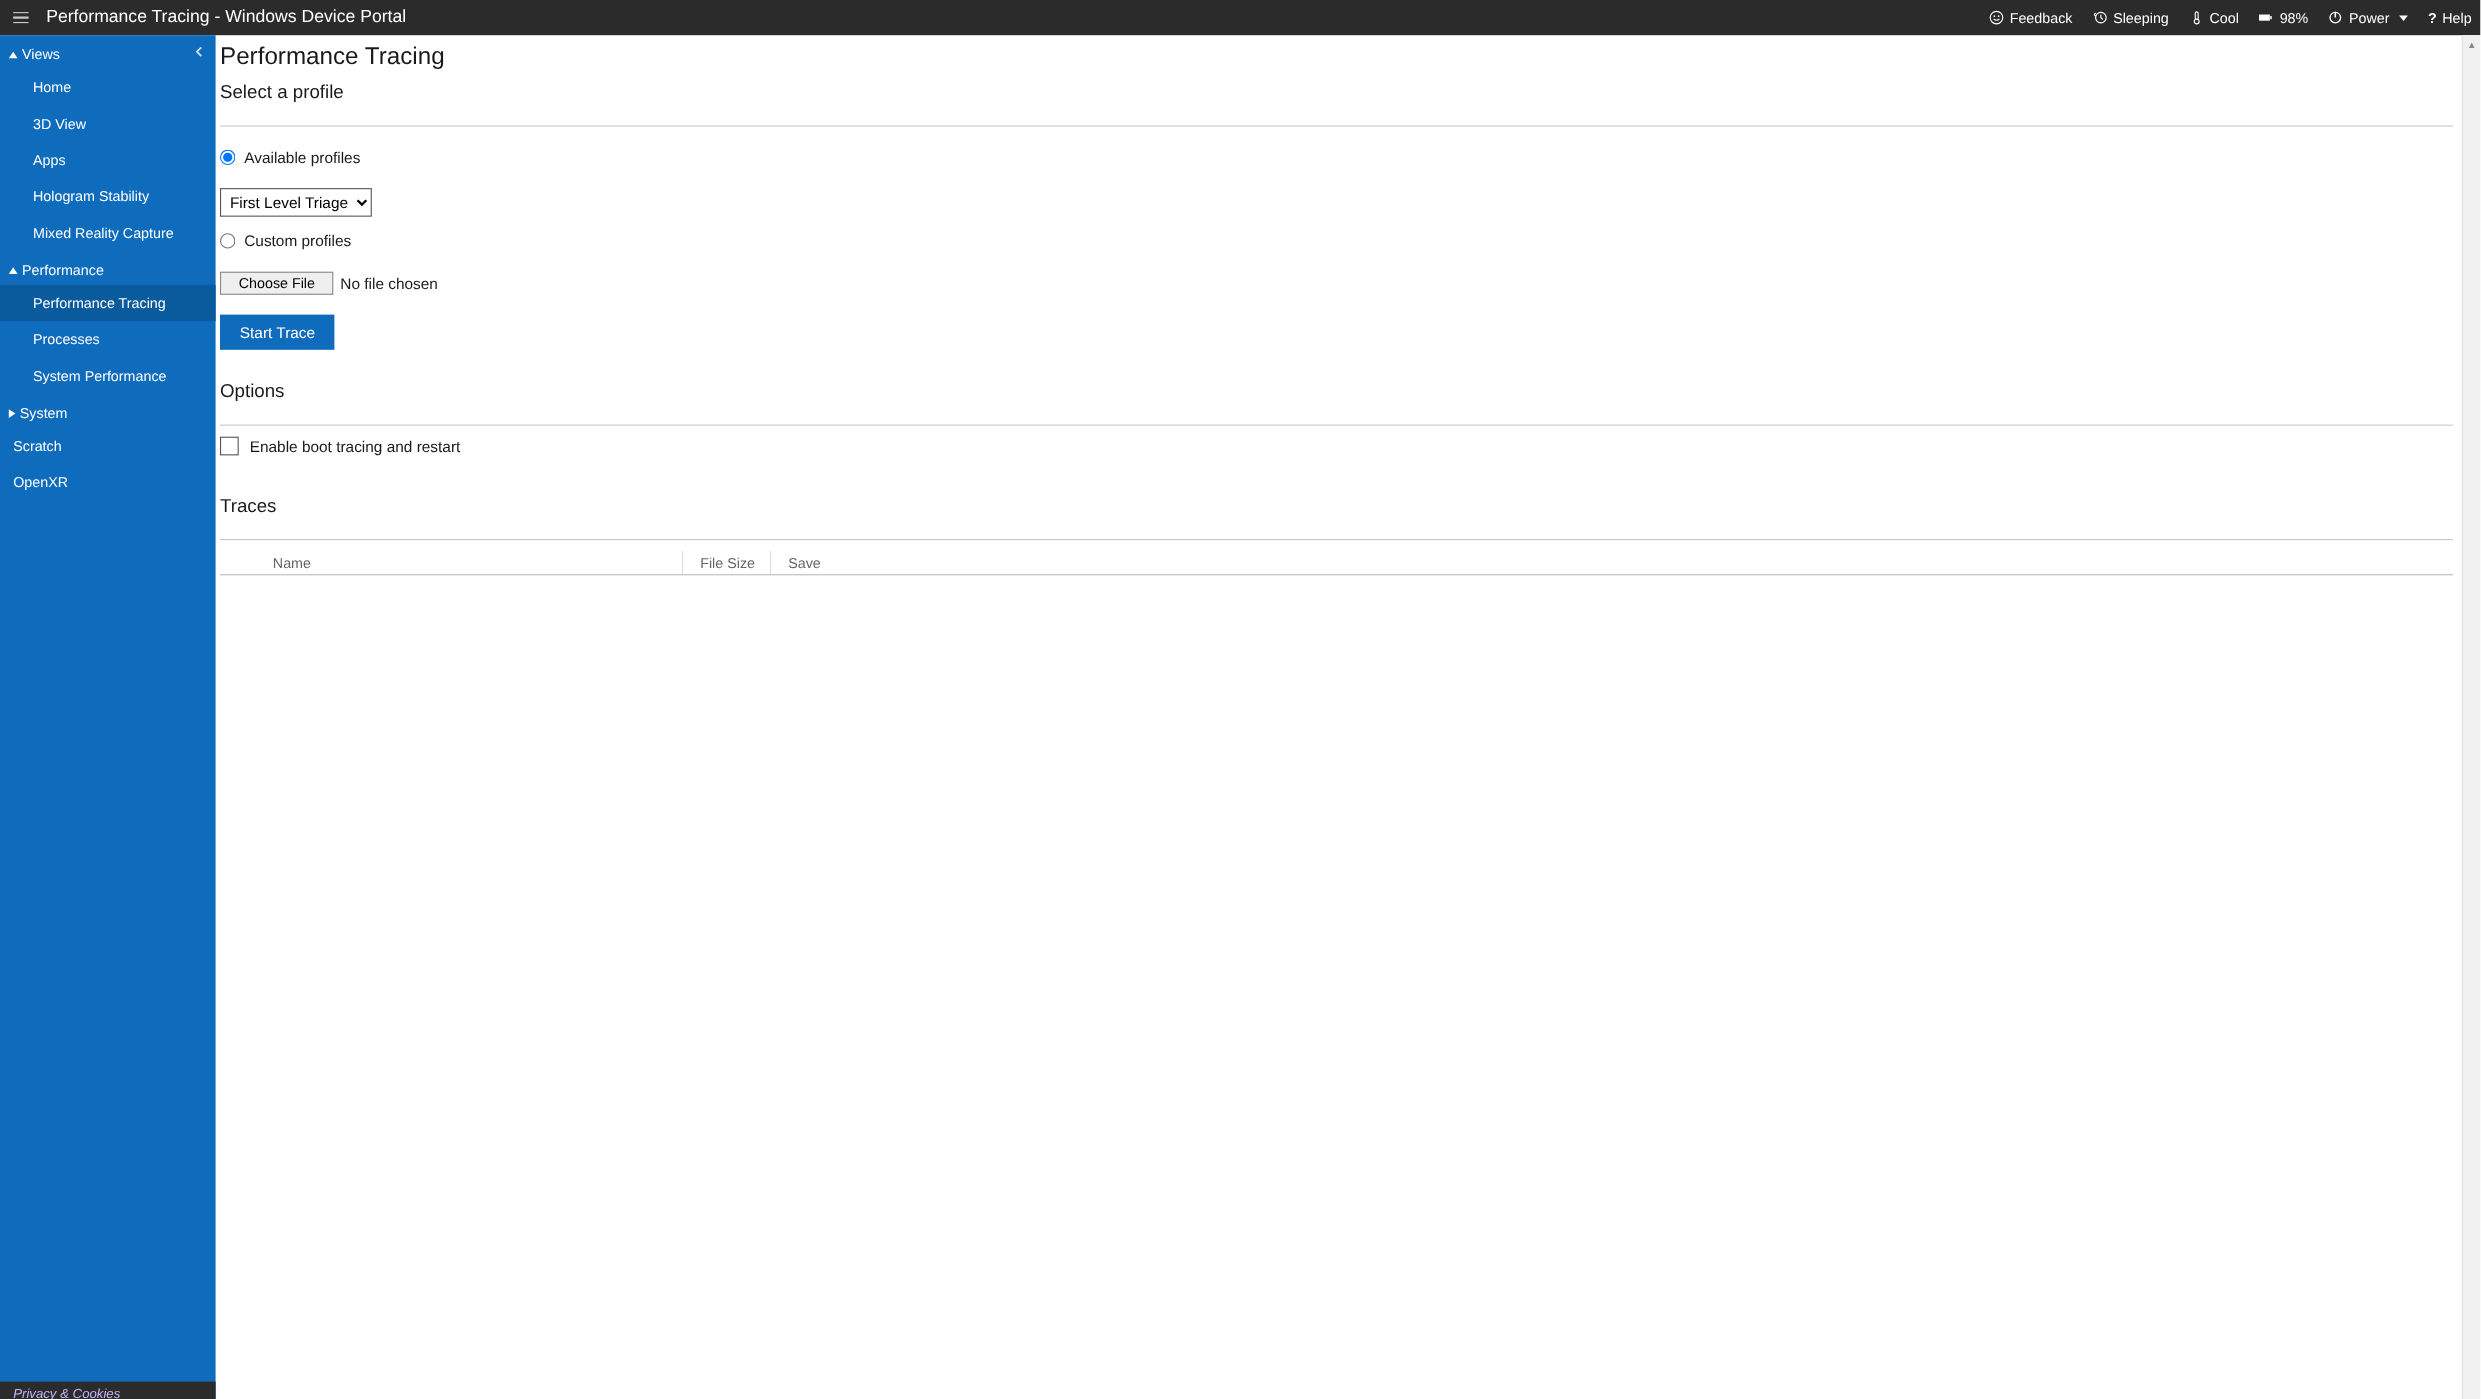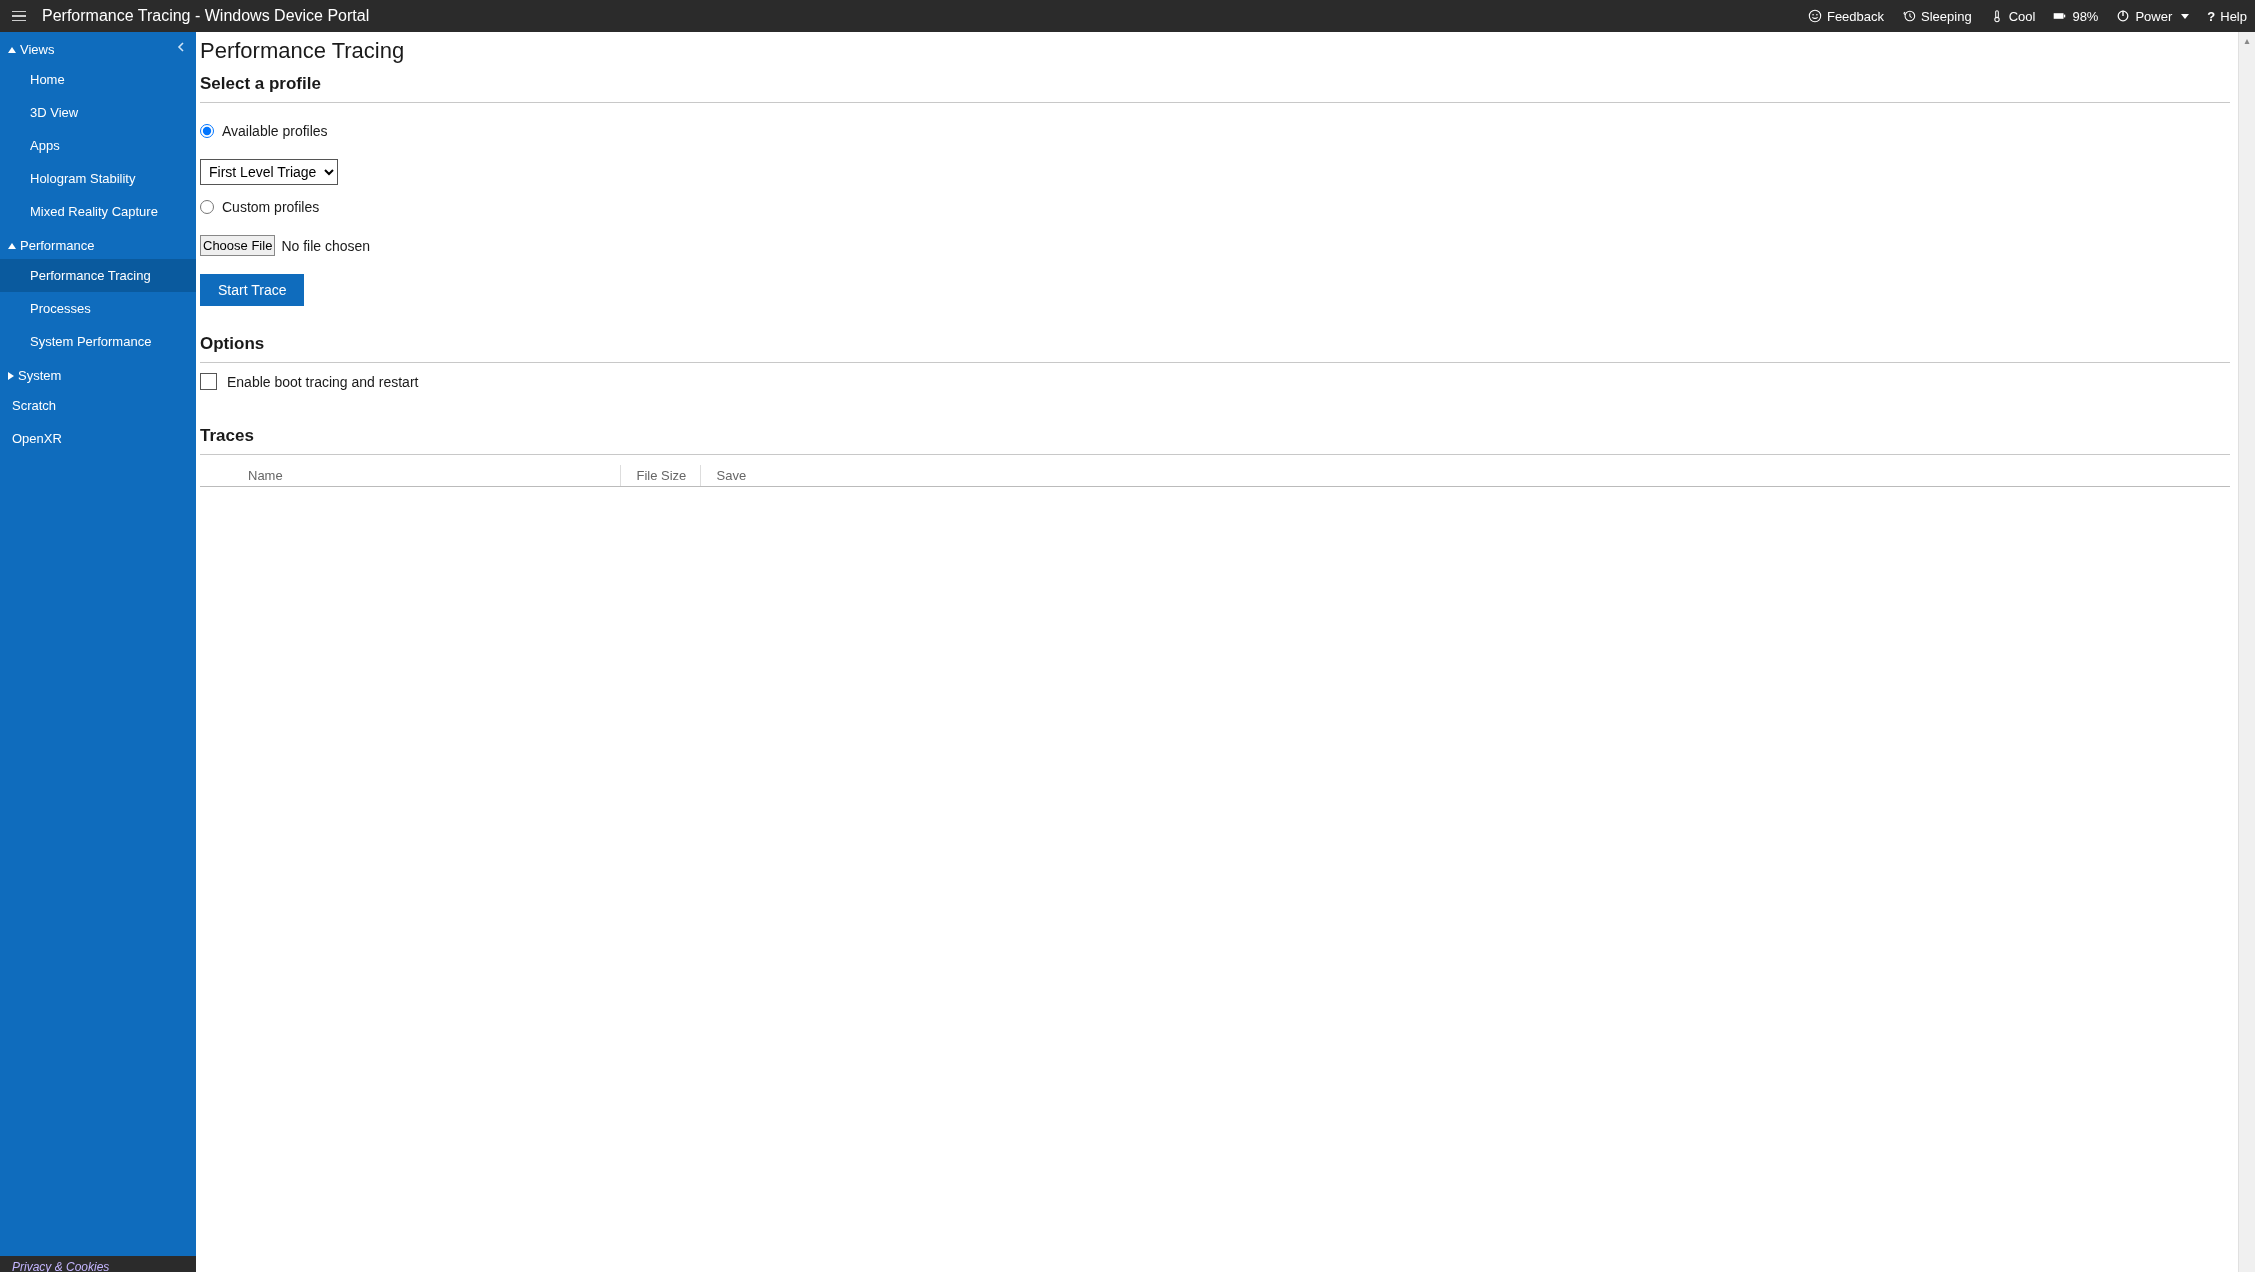--- a/index.html
+++ b/index.html
@@ -28,26 +28,26 @@
   .tri.closed { border-top:4px solid transparent; border-bottom:4px solid transparent; border-left:6px solid #fff; margin-right:2px;}
   .nav-item { padding: 9px 8px 9px 30px; cursor: pointer; }
   .nav-item.active { background: #0a5a9e; }
   .nav-item.top-level { padding-left: 12px; }
   .sidebar-footer { margin-top: auto; background: #2b2b2b; color:#c4b5fd; padding: 4px 12px 0 12px; font-style: italic; font-size: 12px; height:16px; overflow:hidden; }
 
   
   .content-wrapper { flex:1; position:relative; display:flex; }
   .content { flex: 1; padding: 6px 8px 12px 4px; overflow-y: auto; }
   .content h1 { font-weight: 400; font-size: 22px; margin-bottom: 4px; }
-  .section-heading { font-weight: 700; font-size: 17px; border-bottom: 1px solid #c8c8c8; padding-bottom: 8px; margin-top: 10px; margin-bottom: 10px; }
+  .section-heading { font-weight: 400; font-size: 17px; border-bottom: 1px solid #c8c8c8; padding-bottom: 20px; margin-top: 10px; margin-bottom: 10px; }
   .radio-row { display:flex; align-items:center; gap:8px; margin: 20px 0; font-size: 14px; }
   .radio-row input[type=radio] { width:14px; height:14px; }
   select.profile-select { font-size: 14px; padding: 3px 4px; border: 1px solid #555; background:#fff; min-width: 120px; }
   .file-row { display:flex; align-items:center; gap:6px; margin: 4px 0 18px 0; }
-  .choose-file-btn { font-size: 13px; padding: 2px 2px; border: 1px solid #888; background: #efefef; cursor: pointer; }
+  .choose-file-btn { font-size: 13px; padding: 2px 16px; border: 1px solid #888; background: #efefef; cursor: pointer; }
   .no-file { font-size: 14px; color:#1a1a1a; }
   .start-trace-btn { background: #0f6cbd; color:#fff; border:none; padding: 8px 18px; font-size: 14px; cursor:pointer; }
   .checkbox-row { display:flex; align-items:center; gap:10px; margin: 8px 0; font-size: 14px; }
   .checkbox-box { width:17px; height:17px; border:1px solid #555; background:#fff; cursor:pointer; }
 
   table.traces { width:100%; border-collapse: collapse; margin-top: 4px; font-size: 13px; color:#666; }
   table.traces th { text-align:left; font-weight:400; padding: 3px 8px 3px 48px; border-bottom:1px solid #bbb; border-right:1px solid #ddd; }
   table.traces th:last-child { border-right:none; }
   table.traces th.name-col { width:420px; }
   table.traces th.size-col { width:80px; padding-left:16px; }

